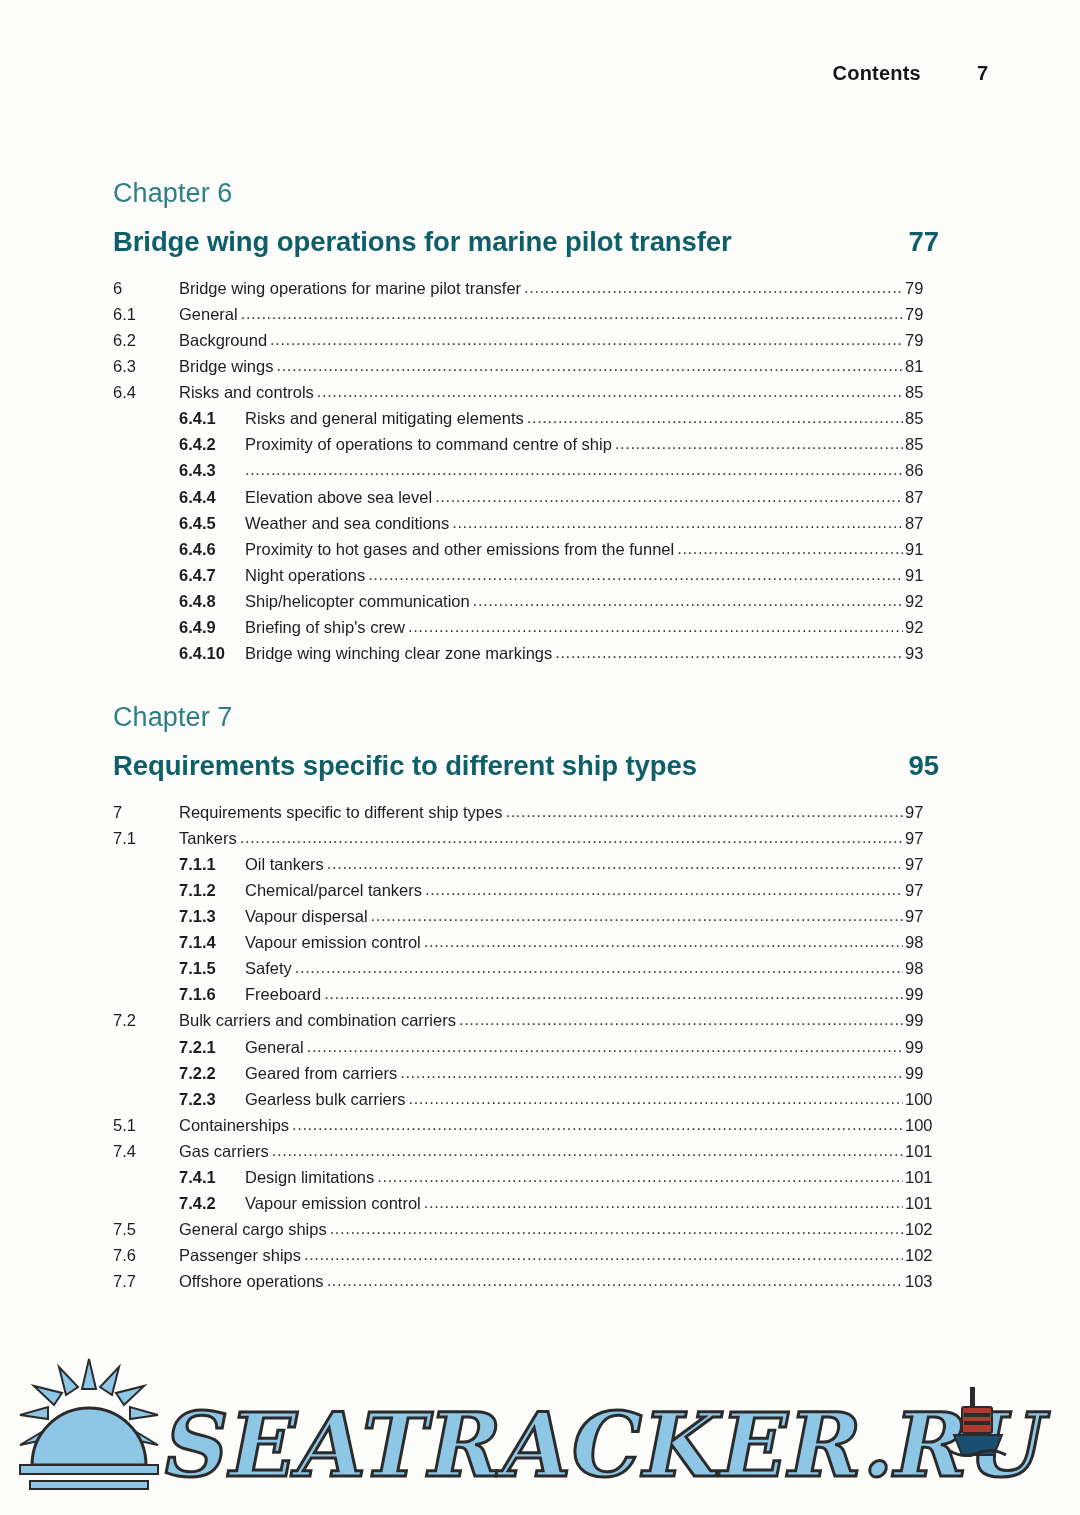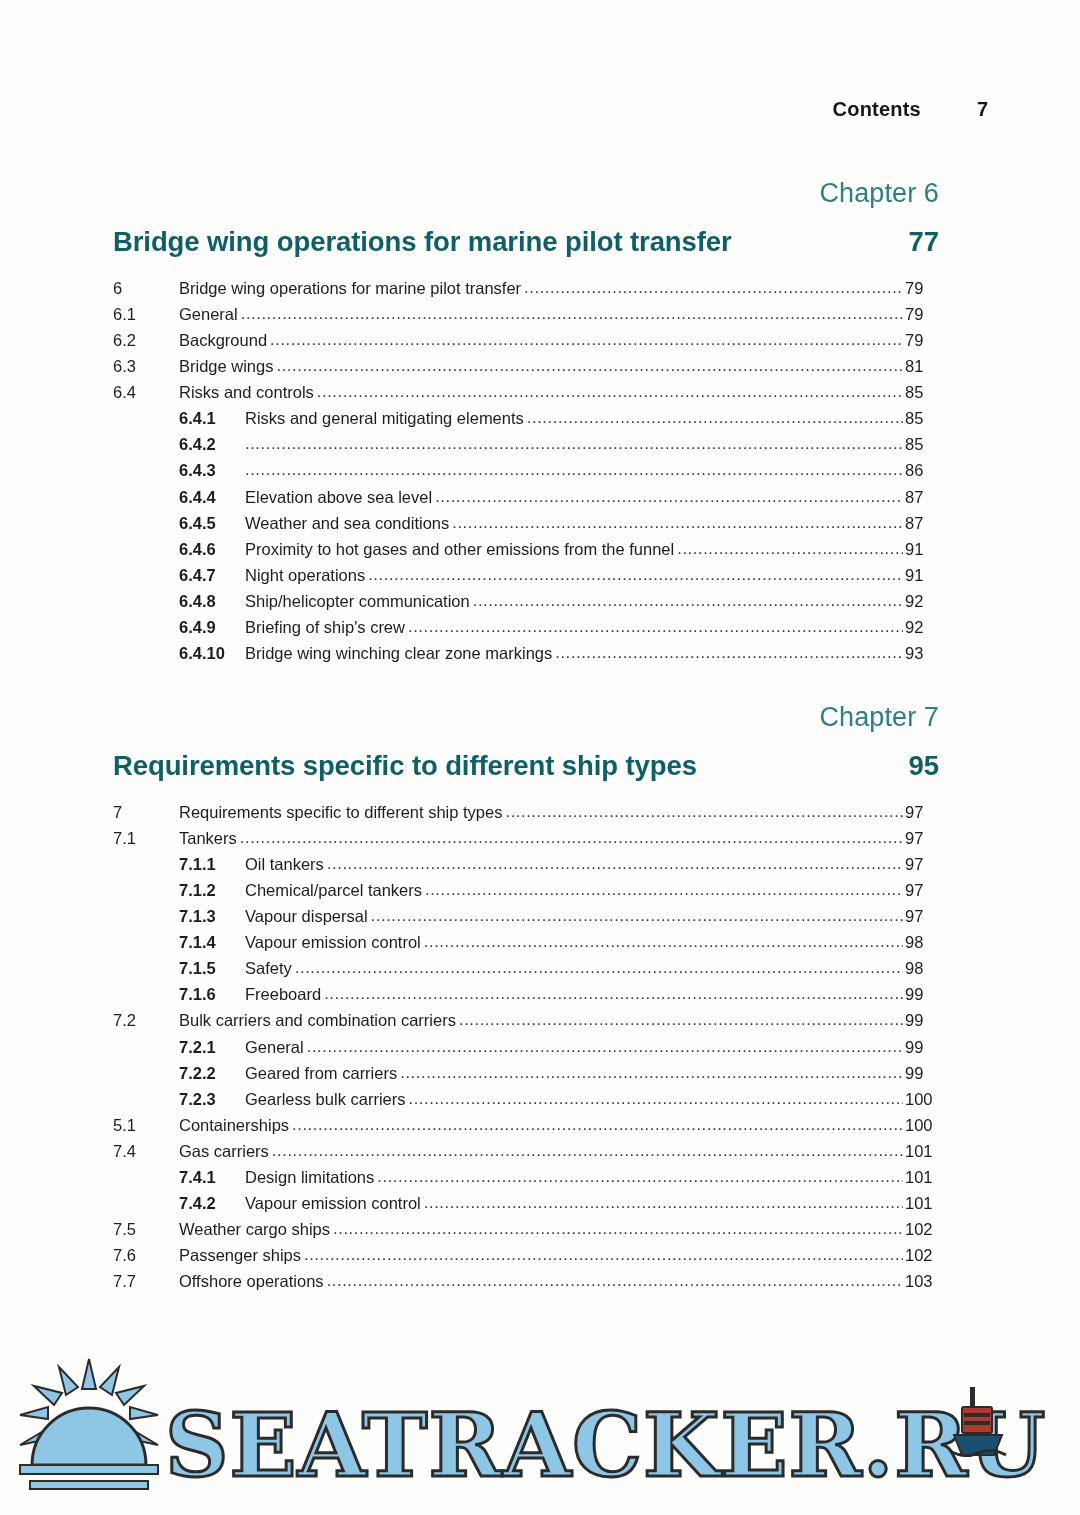--- a/index.html
+++ b/index.html
@@ -17,21 +17,20 @@
     color: #1a1a1a;
   }
   
   .header {
     position: absolute;
     top: 62px;
     right: 92px;
     display: flex;
     align-items: baseline;
     gap: 56px;
-    margin-top: 36px;
   }
   .header .contents-label {
     font-size: 20px;
     font-weight: bold;
     color: #16171a;
     letter-spacing: 0.2px;
   }
   .header .page-num {
     font-size: 20px;
     font-weight: bold;
@@ -47,21 +46,20 @@
 
   .chapter-block {
     margin-bottom: 0;
   }
   .chapter-label {
     font-size: 27px;
     color: #2d7f85;
     letter-spacing: 0.1px;
     margin-bottom: 5px;
     font-weight: normal;
-    text-align: right;
   }
   .chapter-title-row {
     display: flex;
     align-items: baseline;
     justify-content: space-between;
     margin-bottom: 17px;
   }
   .chapter-title {
     font-size: 27.5px;
     font-weight: bold;
@@ -144,20 +142,21 @@
     left: 165px;
     bottom: 18px;
     font-family: "DejaVu Serif", serif;
     font-size: 88px;
     font-weight: bold;
     color: #8ec6e6;
     letter-spacing: 1px;
     -webkit-text-stroke: 3px #2b2b2b;
     text-shadow: 0 0 0 #8ec6e6;
     white-space: nowrap;
+    font-style: italic;
   }
   .wm-ship {
     position: absolute;
     right: 72px;
     bottom: 52px;
     width: 60px;
     height: 78px;
   }
 </style>
 </head>
@@ -209,20 +208,21 @@
             <span class="pg">85</span>
           </li>
           <li class="toc-row lvl3">
             <span class="num">6.4.1</span>
             <span class="title">Risks and general mitigating elements</span>
             <span class="dots">........................................................................................................................................................................................................</span>
             <span class="pg">85</span>
           </li>
           <li class="toc-row lvl3">
             <span class="num">6.4.2</span>
+            <span class="title">Proximity of operations to command centre of ship</span>
             <span class="dots">........................................................................................................................................................................................................</span>
             <span class="pg">85</span>
           </li>
           <li class="toc-row lvl3">
             <span class="num">6.4.3</span>
             <span class="dots">........................................................................................................................................................................................................</span>
             <span class="pg">86</span>
           </li>
           <li class="toc-row lvl3">
             <span class="num">6.4.4</span>
@@ -367,21 +367,21 @@
             <span class="pg">101</span>
           </li>
           <li class="toc-row lvl3">
             <span class="num">7.4.2</span>
             <span class="title">Vapour emission control</span>
             <span class="dots">........................................................................................................................................................................................................</span>
             <span class="pg">101</span>
           </li>
           <li class="toc-row">
             <span class="num">7.5</span>
-            <span class="title">Weather cargo ships</span>
+            <span class="title">General cargo ships</span>
             <span class="dots">........................................................................................................................................................................................................</span>
             <span class="pg">102</span>
           </li>
           <li class="toc-row">
             <span class="num">7.6</span>
             <span class="title">Passenger ships</span>
             <span class="dots">........................................................................................................................................................................................................</span>
             <span class="pg">102</span>
           </li>
           <li class="toc-row">

